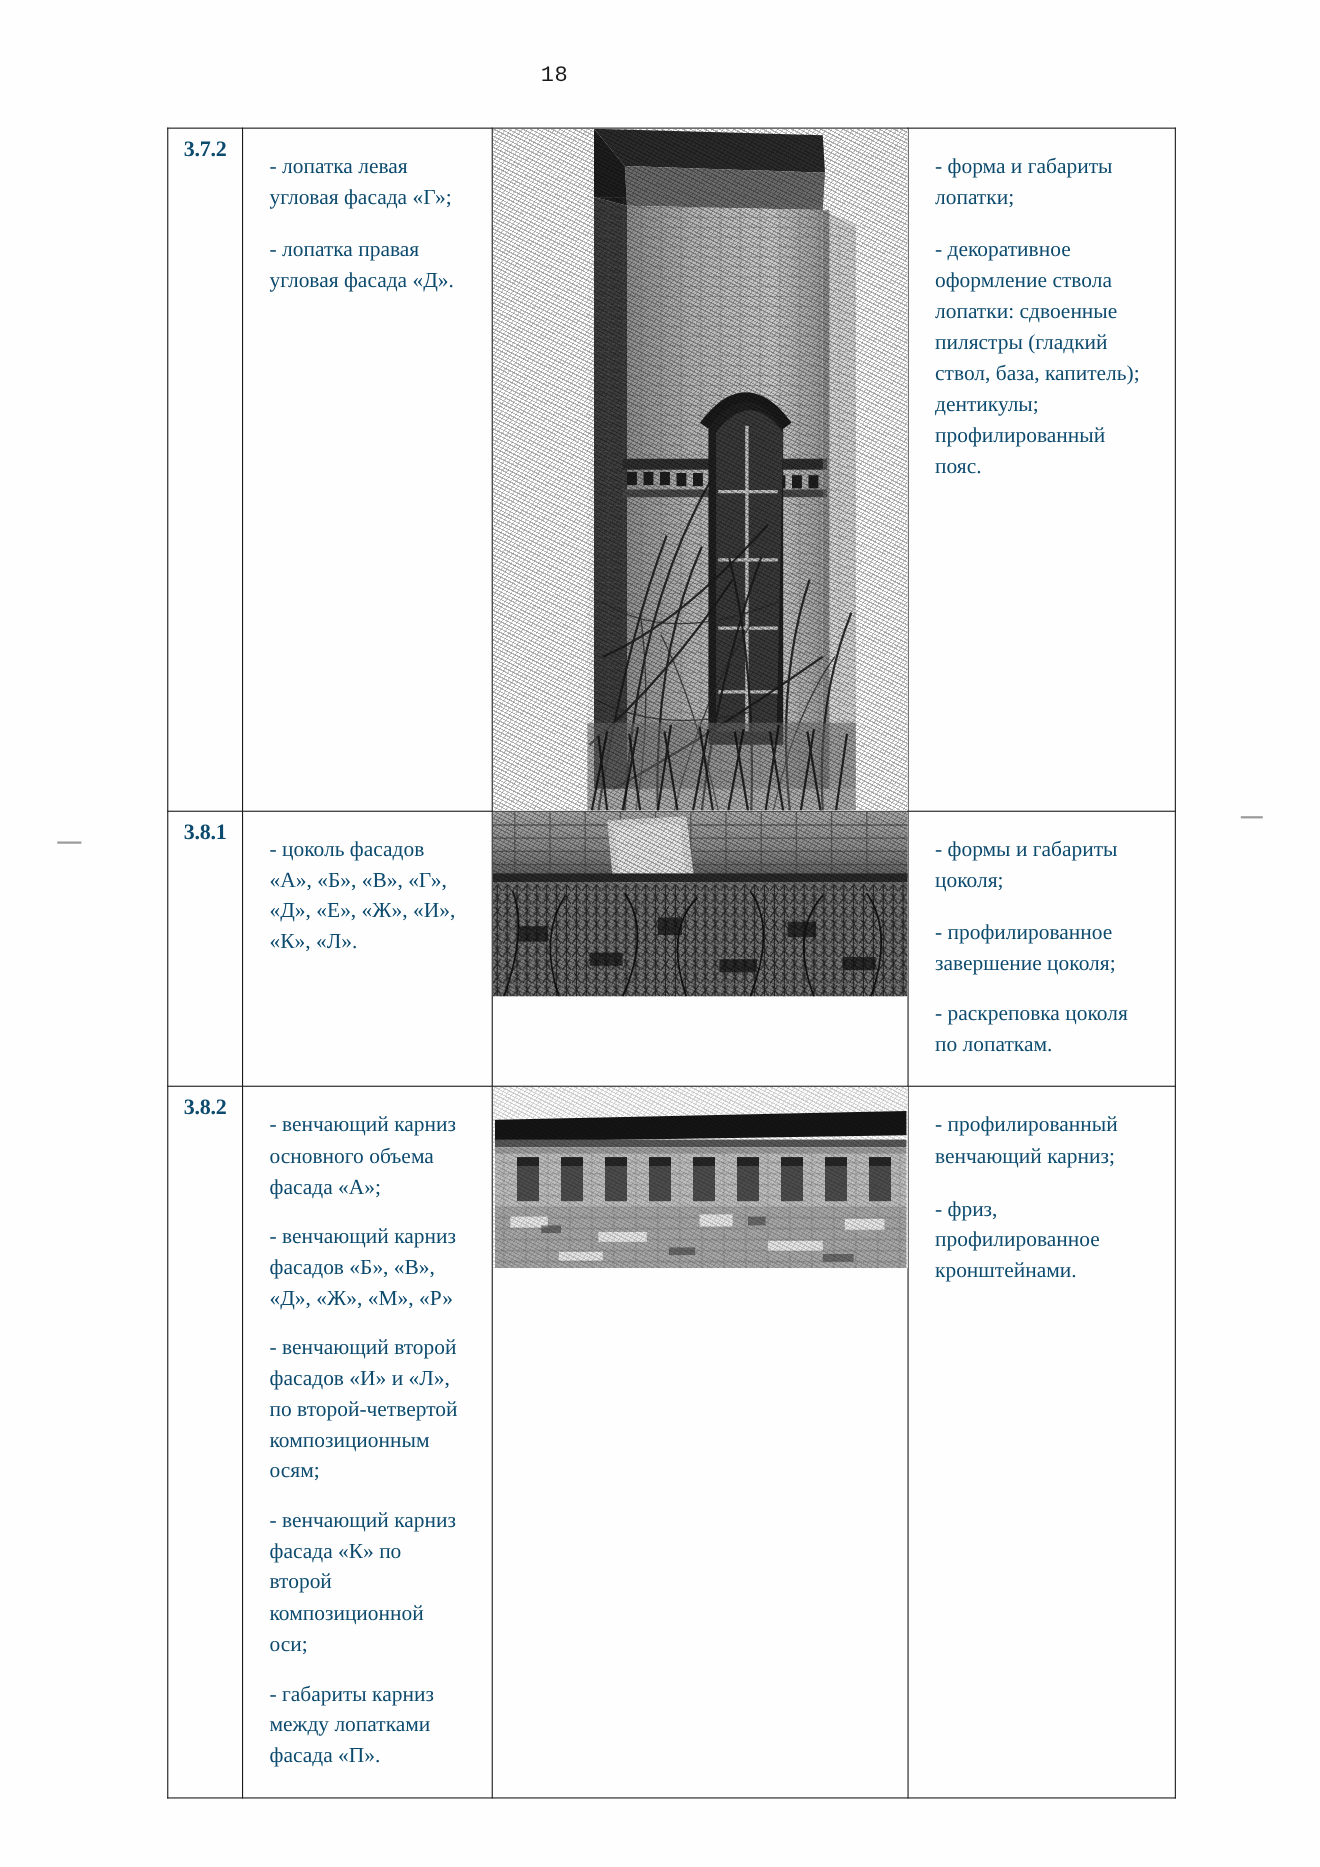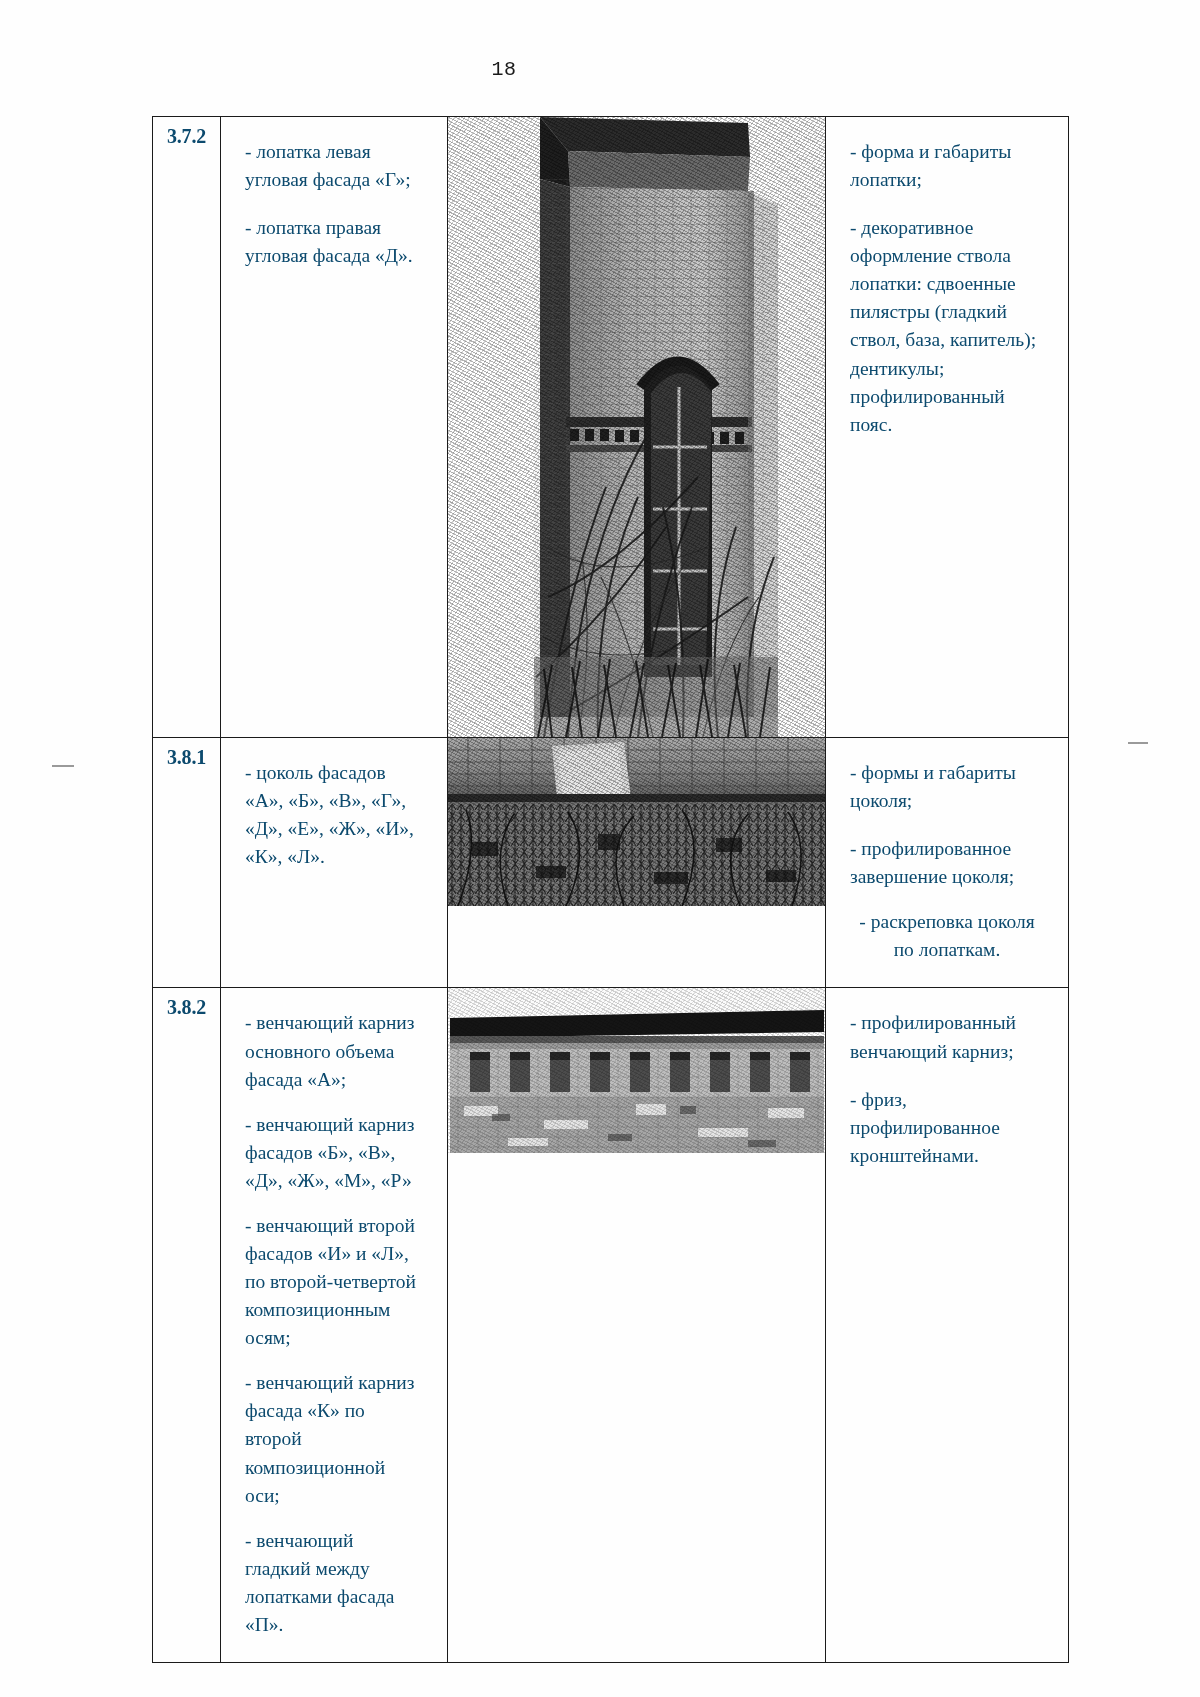--- a/index.html
+++ b/index.html
@@ -80,21 +80,21 @@
     vertical-align: top;
     overflow: hidden;
   }
   td.desc p, td.req p {
     margin: 17px;
   }
   td.desc p + p.gap,
   td.req  p + p.gap {
     margin-top: 20px;
   }
-  td.req p + p.gap-sm { margin-top: 16px; text-align: center; }
+  td.req p + p.gap-sm { margin-top: 16px; }
 
   
   td.section-head {
     font-weight: bold;
     font-size: 20px;
     line-height: 1.35;
     text-align: justify;
     text-justify: inter-word;
     padding: 5px 8px 6px 9px;
     letter-spacing: 0.1px;
@@ -349,21 +349,21 @@
       </tr>
 
       <tr>
         <td class="num">3.8.2</td>
 
         <td class="desc">
           <p>- венчающий карниз основного объема фасада «А»;</p>
           <p>- венчающий карниз фасадов «Б», «В», «Д», «Ж», «М», «Р»</p>
           <p>- венчающий второй фасадов «И» и «Л», по второй-четвертой композиционным осям;</p>
           <p>- венчающий карниз фасада «К» по второй композиционной оси;</p>
-          <p>- венчающий гладкий между лопатками фасада «П».</p>
+          <p>- габариты карниз между лопатками фасада «П».</p>
         </td>
 
         <td class="photo">
           <div class="photo-wrap ph-3">
             <svg width="378" height="165" viewBox="0 0 378 165" role="img" aria-label="scan photo">
               <defs>
                 <pattern id="brick3" width="20" height="10" patternUnits="userSpaceOnUse">
                   <path d="M0 9H20M10 0V9" stroke="#6b6b6b" stroke-width="1" opacity=".6"></path>
                 </pattern>
               </defs>

